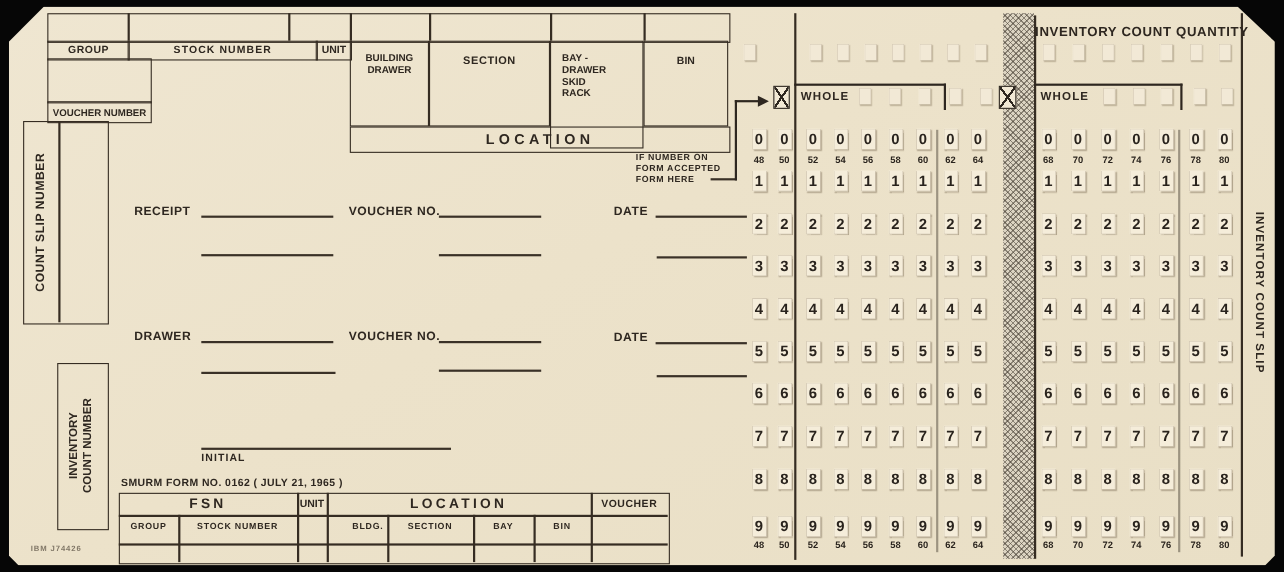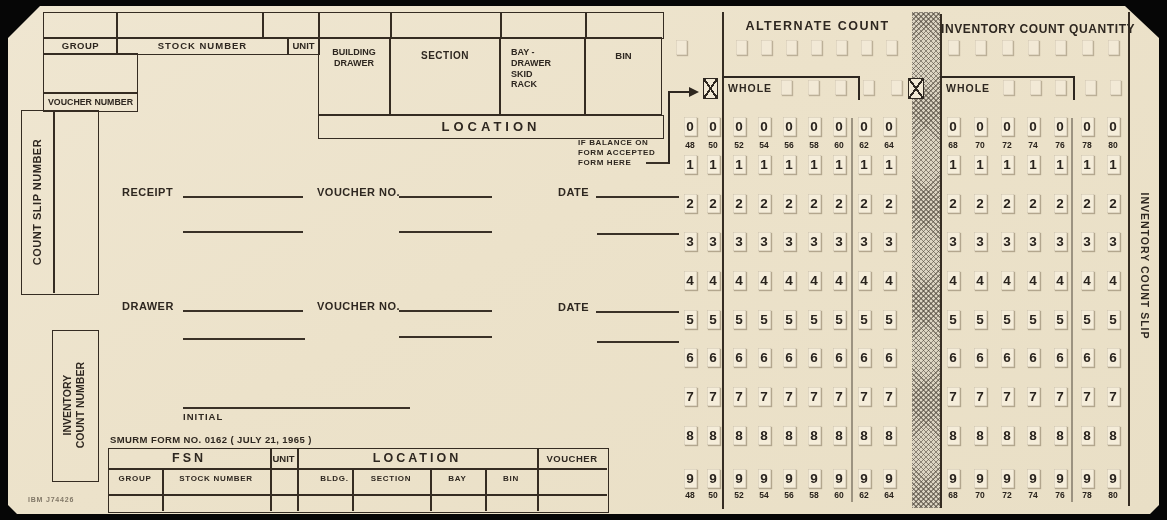--- a/index.html
+++ b/index.html
@@ -54,21 +54,21 @@
     <div class="vline" style="left:585px;top:12px;height:25px;"></div>
 
     <div class="hcell" style="left:43px;top:37px;width:73px;height:16px;font-size:9.5px;letter-spacing:.5px;">GROUP</div>
     <div class="hcell" style="left:116px;top:37px;width:171px;height:16px;font-size:9.5px;letter-spacing:1px;">STOCK NUMBER</div>
     <div class="hcell" style="left:287px;top:37px;width:31px;height:16px;font-size:9.5px;">UNIT</div>
 
     <div class="hcell" style="left:318px;top:37px;width:72px;height:78px;font-size:9px;align-items:flex-start;padding-top:9px;box-sizing:border-box;">
       <span style="width:55px;">BUILDING DRAWER</span>
         </div>
     <div class="hcell" style="left:390px;top:37px;width:110px;height:78px;font-size:10px;align-items:flex-start;padding-top:12px;box-sizing:border-box;letter-spacing:.5px;">SECTION</div>
-    <div class="hcell" style="left:500px;top:37px;width:85px;height:78px;font-size:9px;align-items:flex-start;justify-content:flex-start;padding:9px 0 0 10px;box-sizing:border-box;text-align:left;">
+    <div class="hcell" style="left:500px;top:37px;width:85px;height:98px;font-size:9px;align-items:flex-start;justify-content:flex-start;padding:9px 0 0 10px;box-sizing:border-box;text-align:left;">
       <span style="width:48px;">BAY - DRAWER SKID RACK</span>
         </div>
     <div class="hcell" style="left:585px;top:37px;width:77px;height:78px;font-size:9.5px;align-items:flex-start;padding-top:12px;box-sizing:border-box;">BIN</div>
     <div class="hcell" style="left:318px;top:115px;width:344px;height:22px;font-size:13px;letter-spacing:4px;">LOCATION</div>
 
     <div class="hcell" style="left:43px;top:53px;width:93px;height:39px;"></div>
     <div class="hcell" style="left:43px;top:92px;width:93px;height:18px;font-size:8.8px;">VOUCHER NUMBER</div>
 
     <div class="hcell" style="left:21px;top:110px;width:76px;height:183px;"></div>
     <div class="vline" style="left:53px;top:110px;height:183px;"></div>
@@ -132,25 +132,24 @@
     <div class="lbl" style="left:430px;top:474px;width:55px;text-align:center;font-size:8px;letter-spacing:.7px;">BAY</div>
     <div class="lbl" style="left:485px;top:474px;width:52px;text-align:center;font-size:8px;letter-spacing:.7px;">BIN</div>
 
     <div class="lbl" style="left:28px;top:496px;font-size:7px;letter-spacing:.8px;color:rgba(62,52,40,.62);">IBM J74426</div>
 
     <div class="hatch" style="left:912px;top:12px;width:28px;height:496px;"></div>
     <div class="vline" style="left:722px;top:12px;height:497px;width:2px;"></div>
     <div class="vline" style="left:940px;top:14px;height:494px;width:2px;"></div>
     <div class="vline" style="left:1128px;top:12px;height:494px;width:2px;"></div>
 
-    <div class="lbl" style="left:730px;top:19px;width:175px;text-align:center;font-size:12.5px;letter-spacing:1.5px;">ALTERNATE COUNT</div>
     <div class="lbl" style="left:941px;top:22px;width:185px;text-align:center;font-size:12px;letter-spacing:.6px;">INVENTORY COUNT QUANTITY</div>
 
     <div class="lbl" style="left:578px;top:138px;font-size:8px;line-height:9.8px;letter-spacing:.6px;">
-      <div>IF BALANCE ON</div>
+      <div>IF NUMBER ON</div>
       <div>FORM ACCEPTED</div>
       <div>FORM HERE</div>
     </div>
     <div class="wline" style="left:646px;top:162px;width:24px;"></div>
     <div class="abs" style="left:668px;top:91px;width:2px;height:73px;background:#2e2720;"></div>
     <div class="abs" style="left:668px;top:91px;width:22px;height:2px;background:#2e2720;"></div>
     <div class="arrowhead" style="left:689px;top:86.5px;"></div>
 
     <div class="xbox" style="left:703px;top:78px;width:13px;height:19px;"></div>
     <div class="bracket" style="left:722px;top:76px;width:136px;height:22px;"></div>

